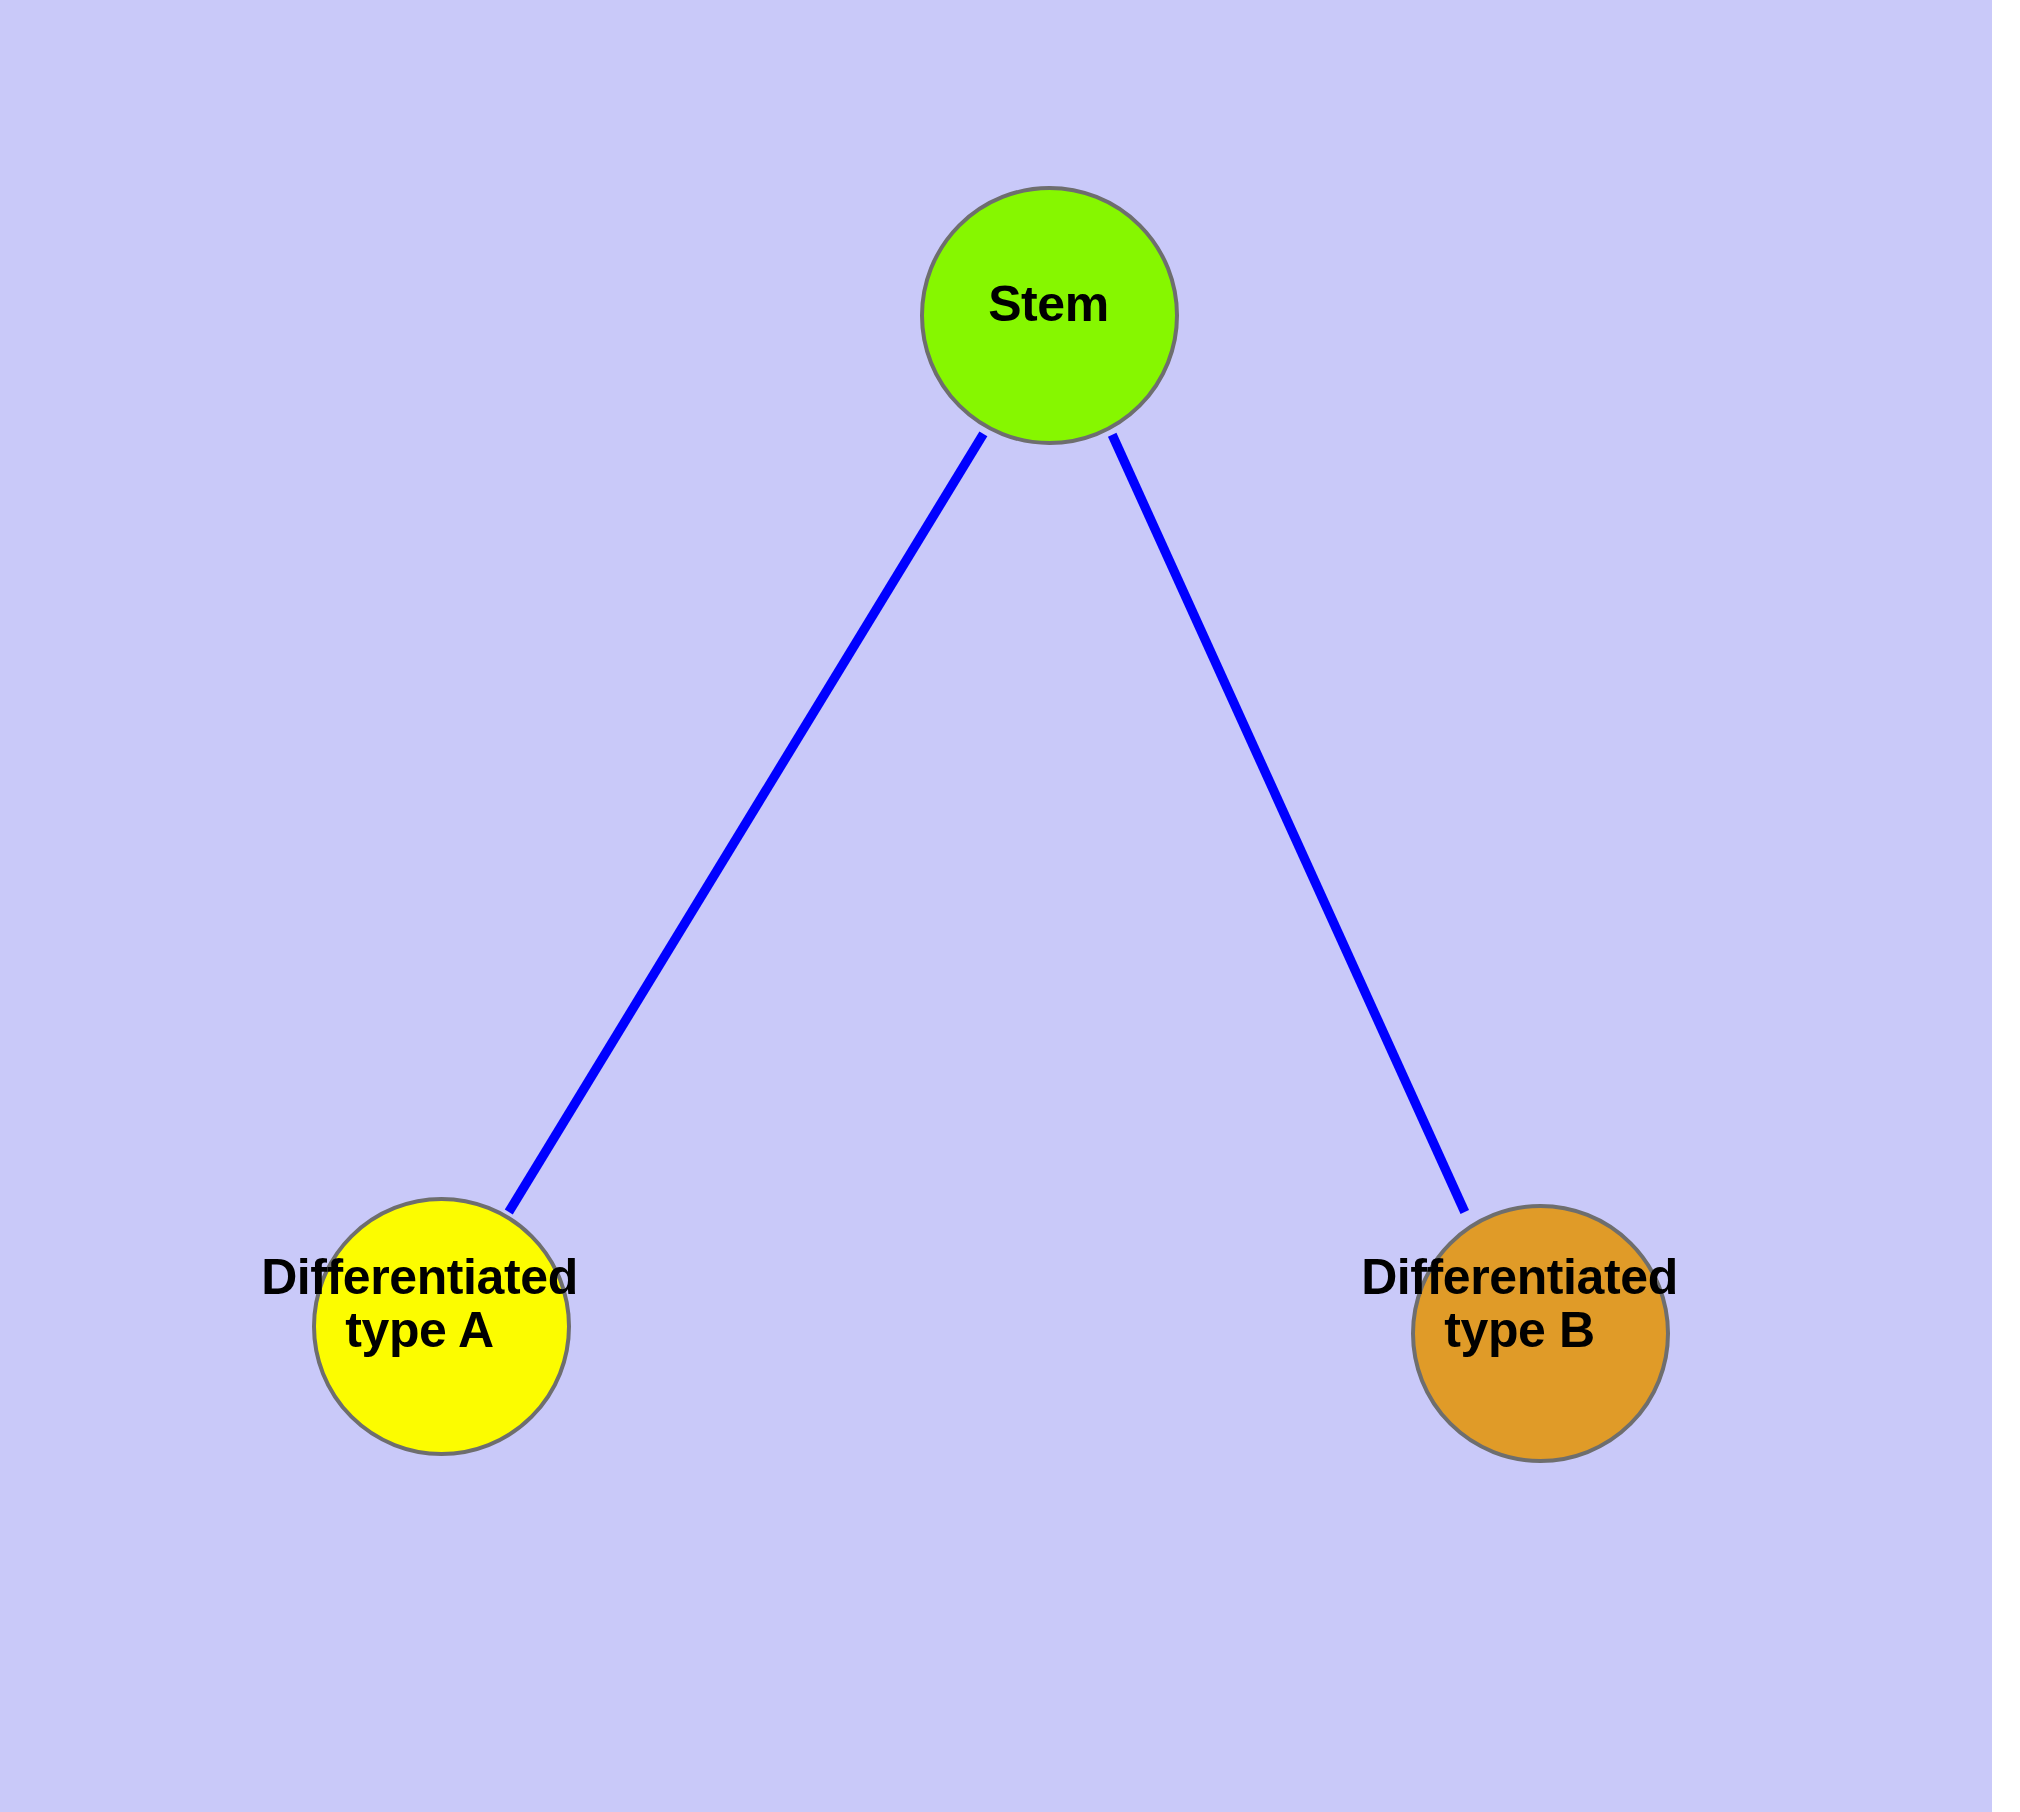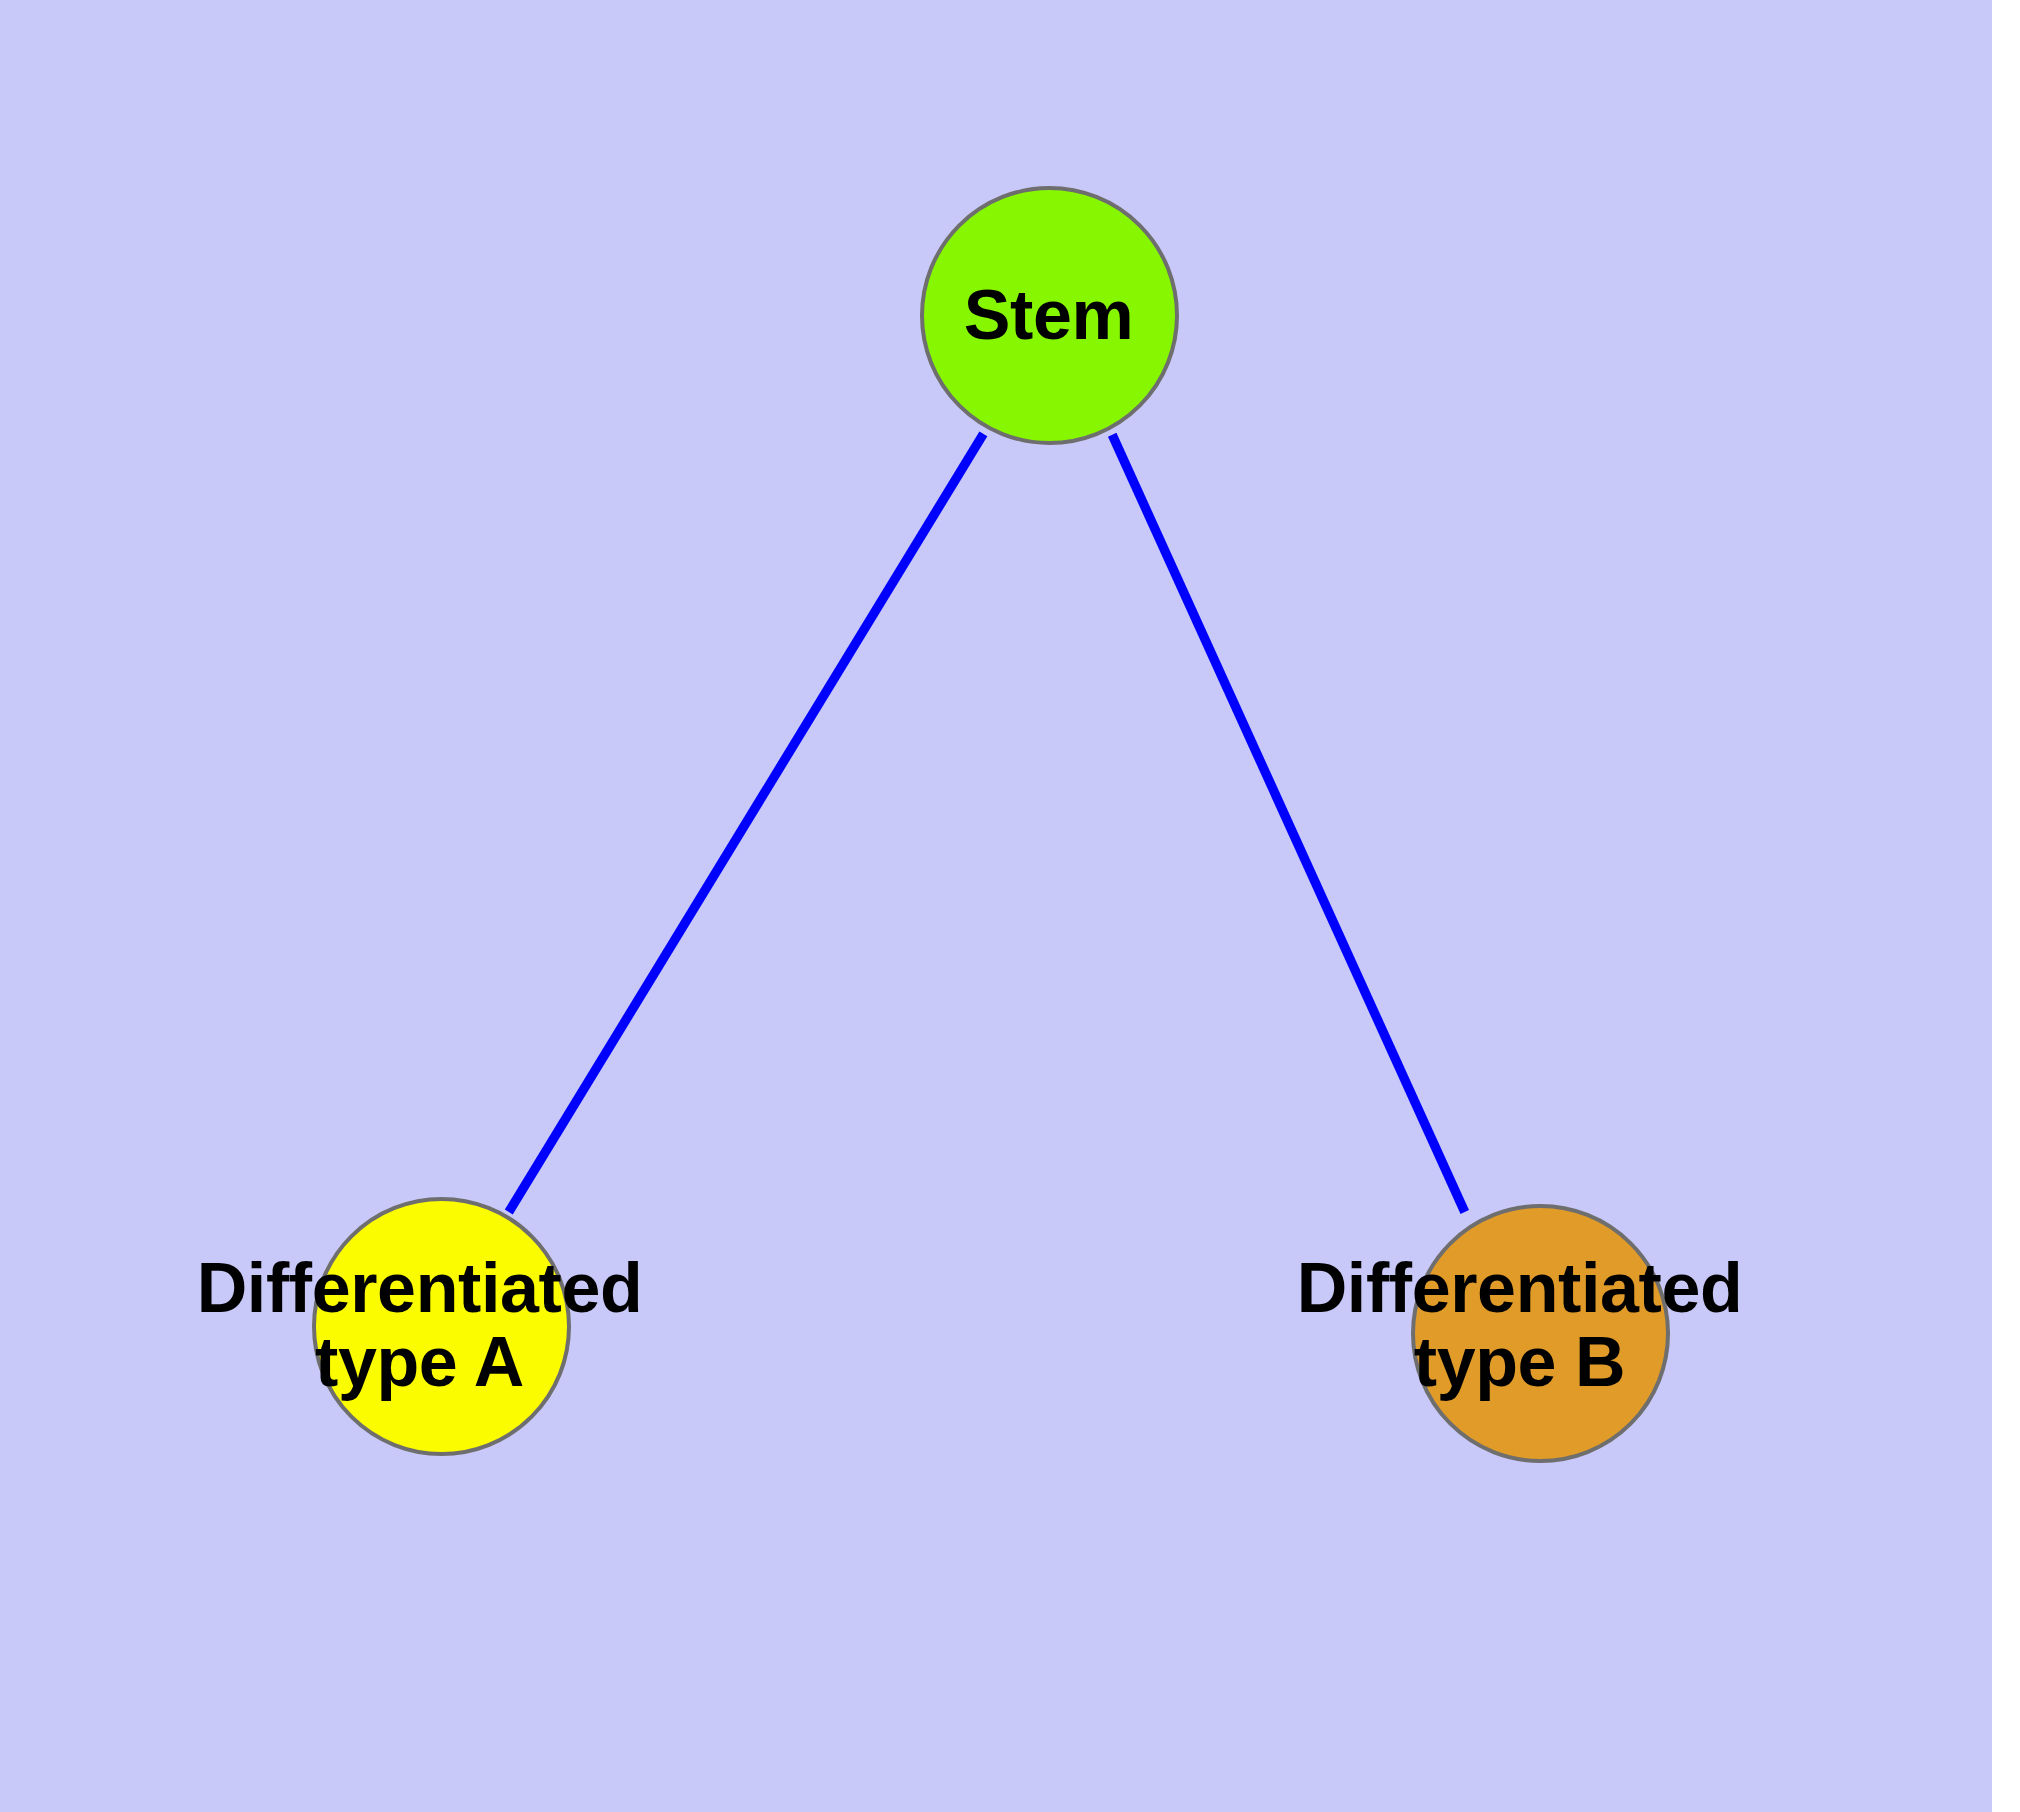--- a/index.html
+++ b/index.html
@@ -37,21 +37,21 @@
     position: absolute;
     border-radius: 50%;
     box-sizing: border-box;
     border: 4.2px solid #6e6e6e;
   }
   .node-label {
     position: absolute;
     color: #000000;
     font-weight: bold;
     font-family: "Liberation Sans", sans-serif;
-    font-size: 70px;
+    font-size: 50px;
     line-height: 1.06;
     text-align: center;
     white-space: pre-line;
     letter-spacing: -0.4px;
     user-select: none;
   }
 </style>
 </head>
 <body>
 

